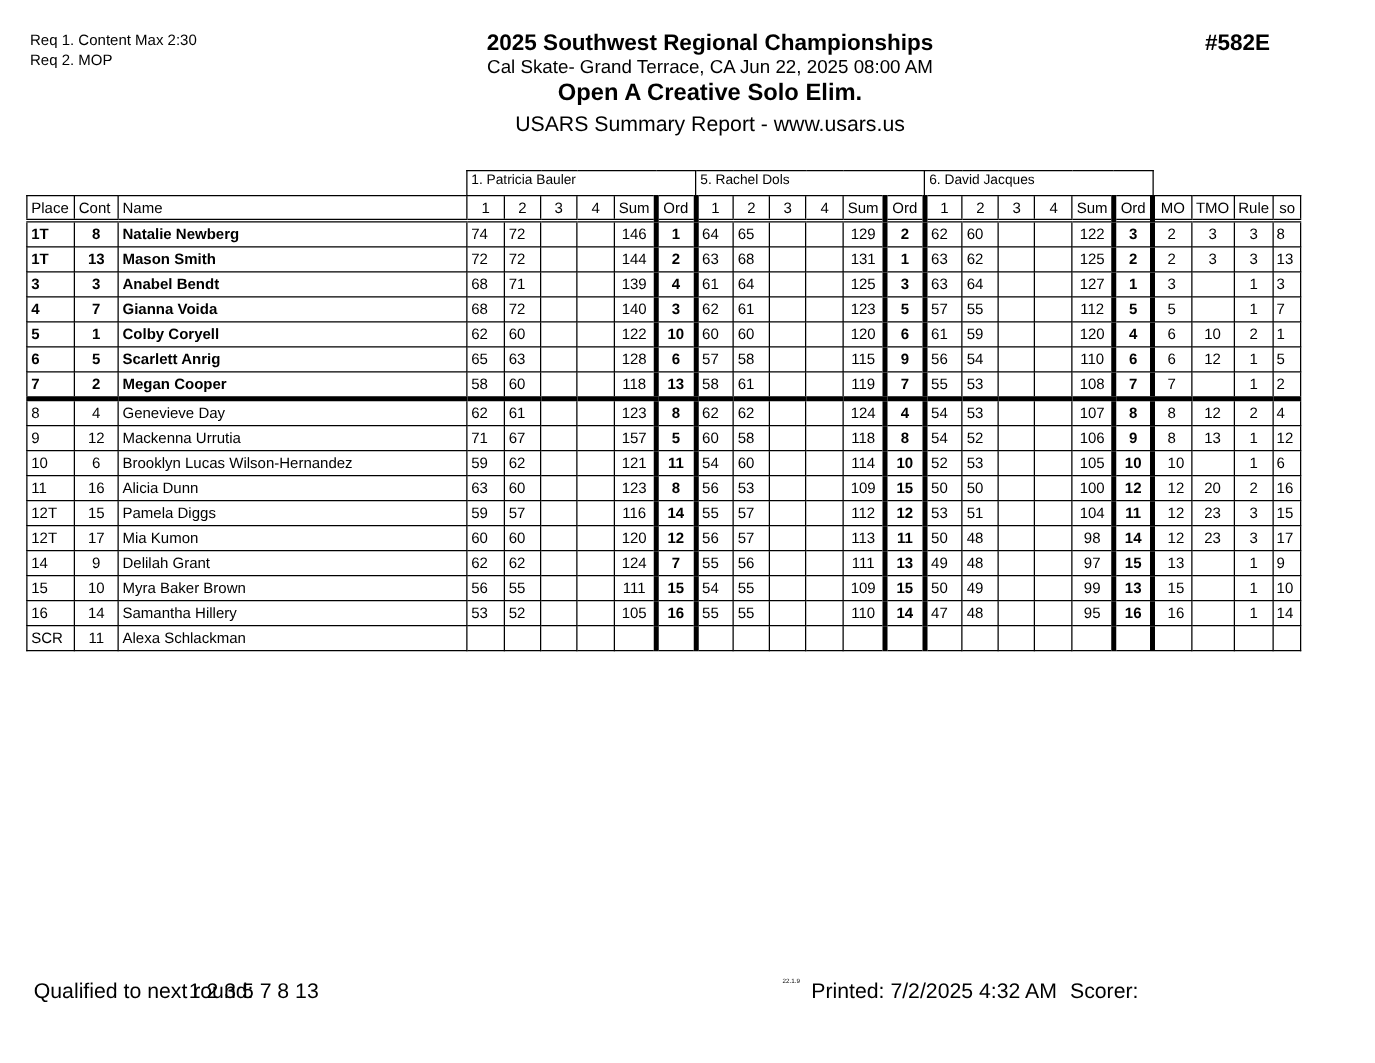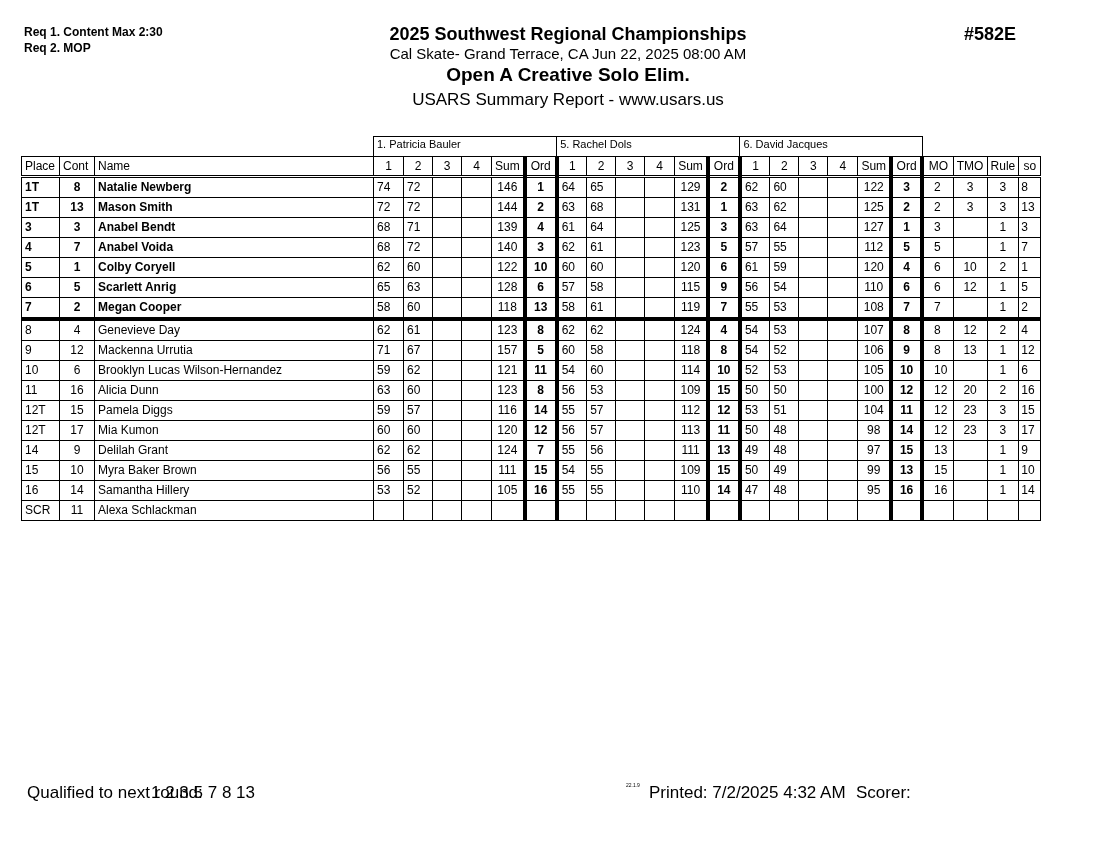--- a/index.html
+++ b/index.html
@@ -1,18 +1,18 @@
 <!DOCTYPE html>
 <html><head>
 <meta charset="utf-8">
 <style>
   html, body { margin:0; padding:0; background:#ffffff; }
   body { width:1100px; height:850px; position:relative; overflow:hidden; font-family:"Liberation Sans", sans-serif; color:#000; }
   .abs { position:absolute; white-space:nowrap; }
-  .req { font-size:12px; left:24px;font-weight:bold; }
+  .req { font-size:12px; left:24px; }
   .center { left:0; width:1100px; text-align:center; }
   .t1 { top:24px; font-size:18px; font-weight:bold; left:18px; }
   .t2 { top:45px; font-size:15px; left:18px; }
   .t3 { top:64px; font-size:19px; font-weight:bold; left:18px; }
   .t4 { top:90px; font-size:17px; left:18px; }
   .eventno { top:24px; left:964px; font-size:18px; font-weight:bold; }
 
   table.res { position:absolute; left:21px; top:136px; border-collapse:collapse; table-layout:fixed; font-size:12px;border-radius:10px; }
   table.res td { border:1px solid #000; height:19px; padding:0 3px; overflow:hidden; white-space:nowrap; line-height:19px; }
   table.res tr.judges td { height:19px; vertical-align:top; line-height:14px; font-size:11px; }
@@ -178,21 +178,21 @@
         <td class="r">127</td>
         <td class="c b tl">1</td>
         <td class="c tl" style="text-align: left; padding-left: 10px;">3</td>
         <td class="c"></td>
         <td class="c">1</td>
         <td class="" style="padding-left: 2px;">3</td>
       </tr>
       <tr>
         <td class="b">4</td>
         <td class="c b">7</td>
-        <td class="b">Anabel Voida</td>
+        <td class="b">Gianna Voida</td>
         <td class="">68</td>
         <td class="">72</td>
         <td class=""></td>
         <td class=""></td>
         <td class="r">140</td>
         <td class="c b tl">3</td>
         <td class="tl">62</td>
         <td class="">61</td>
         <td class=""></td>
         <td class=""></td>

